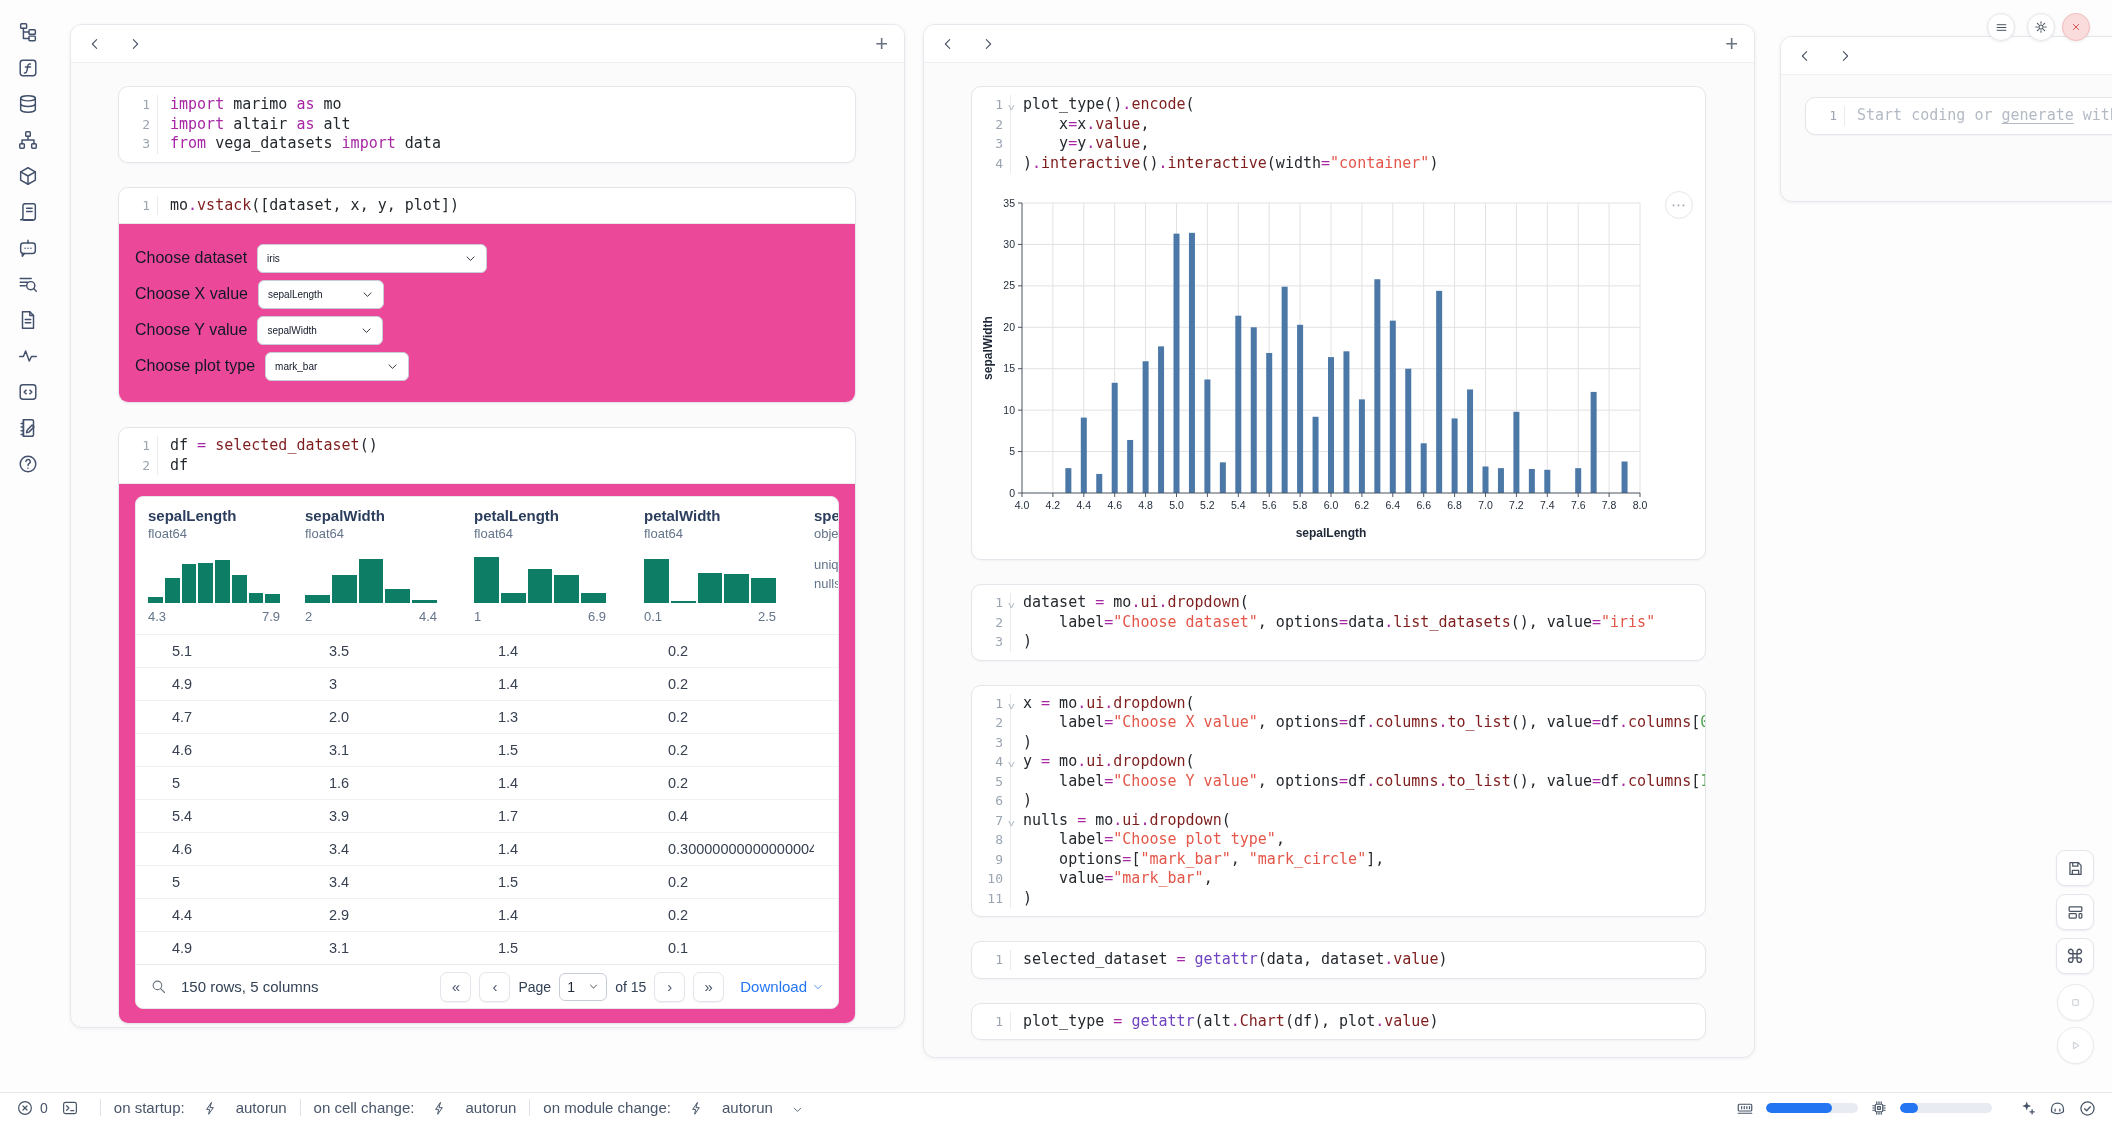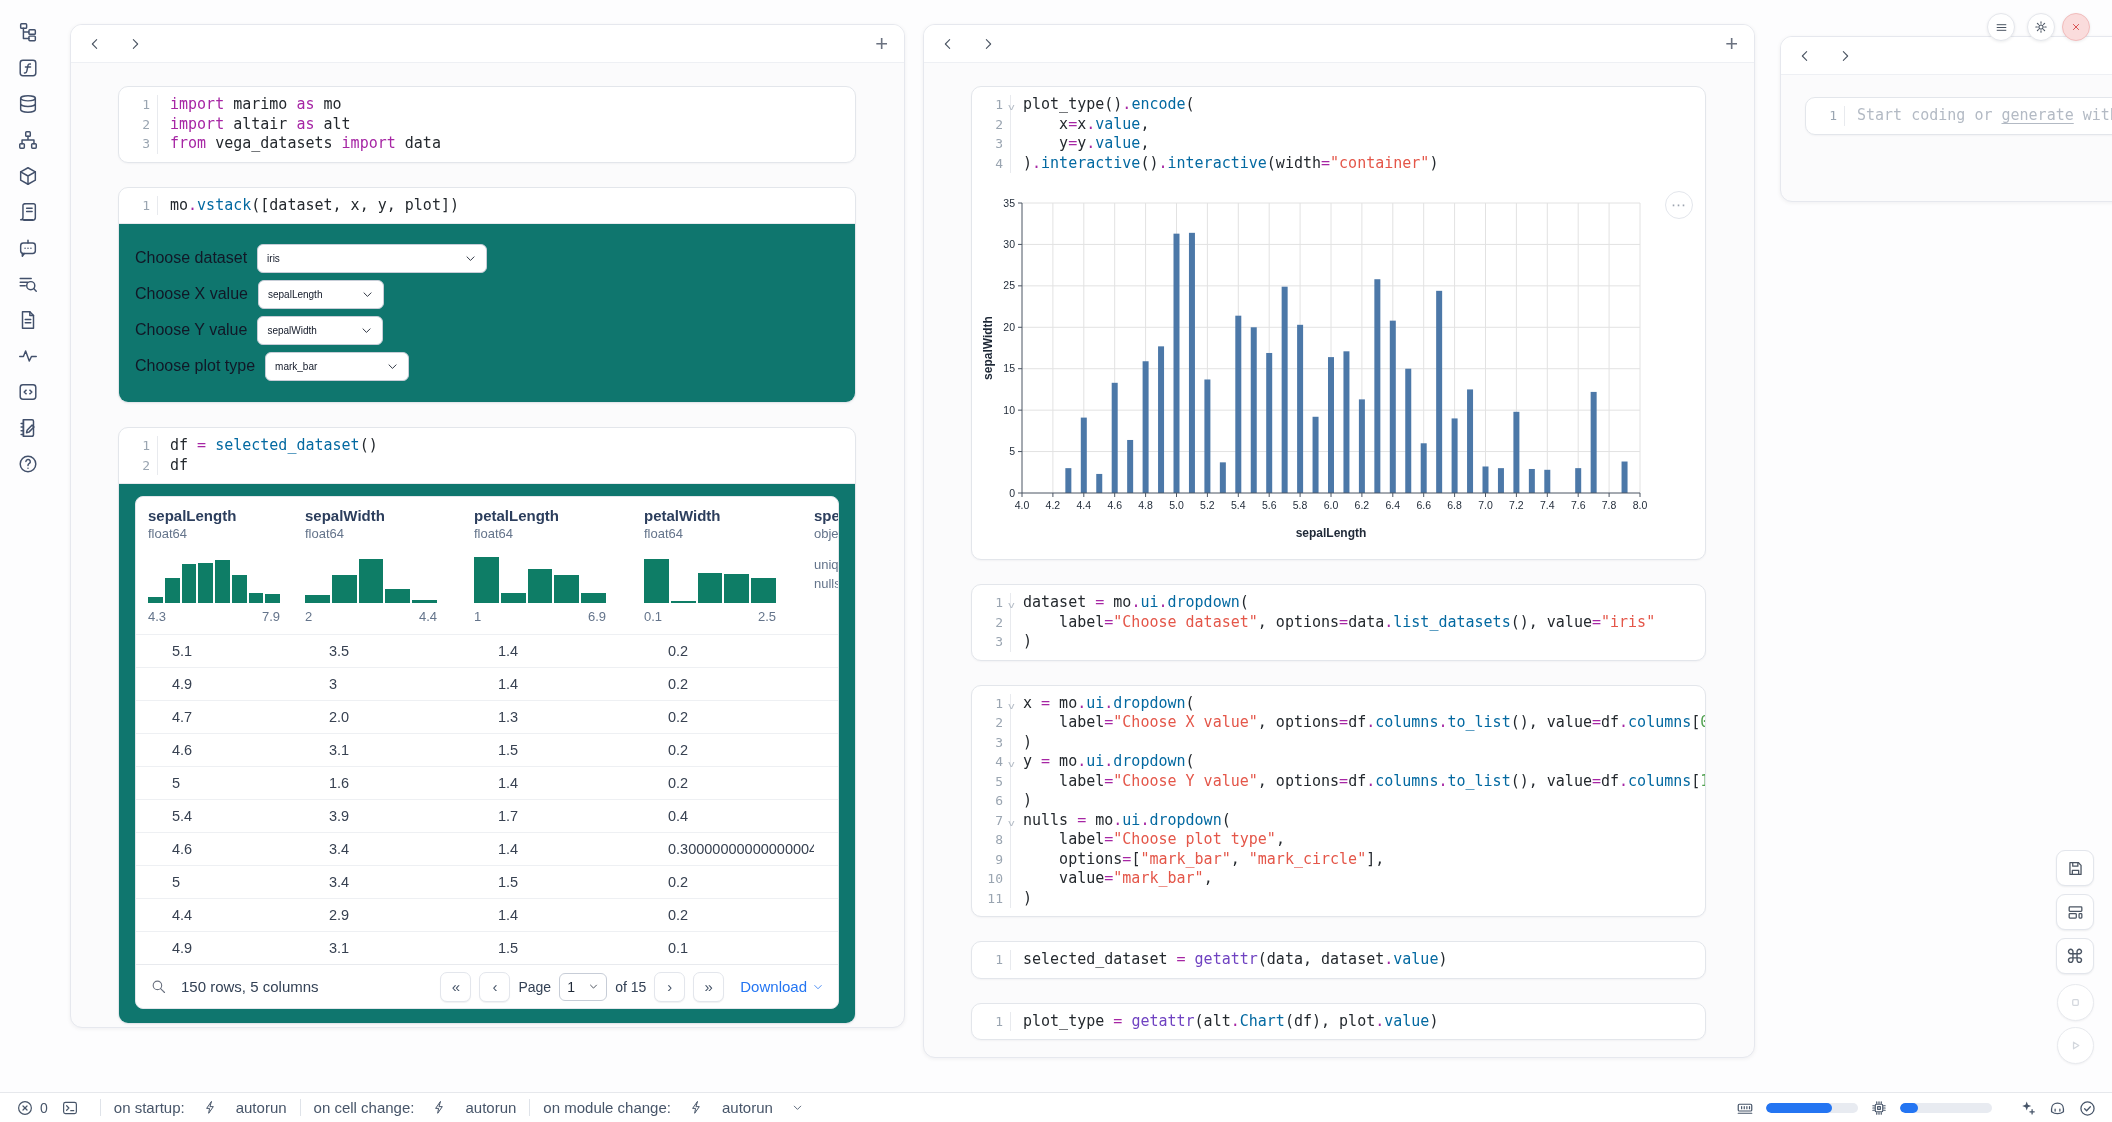--- a/index.html
+++ b/index.html
@@ -24,22 +24,22 @@
   .addcell { margin-left:auto; font-size:22px; font-weight:400; color:#6b7280; line-height:1; cursor:pointer; }
   .colbody { padding:23px 48px 0 47px; }
 
   
   .cell { background:#fff; border:1px solid #e3e6eb; border-radius:10px; box-shadow:0 1px 2px rgba(16,24,40,.04); margin-bottom:24px; overflow:hidden; }
   .code { padding:8px 0; font-family:"DejaVu Sans Mono",monospace; font-size:15px; line-height:19.5px; color:#24292e; }
   .cline { display:flex; }
   .gut { width:36px; flex:none; text-align:right; padding-right:5px; color:#9aa5b1; font-size:13px; position:relative; }
   .fold { position:absolute; right:-6px; top:3px; font-size:8px; color:#b4bcc6; transform:scaleX(1.5); }
   .ctext { flex:1; padding-left:12px; margin-left:2px; border-left:1px solid #e8eaee; white-space:pre; }
-  .tk-k { color:#a626a4; } .tk-f { color:#0369a1; } .tk-s { color:#e45649; } .tk-n { color:#50a14f; } .tk-b { color:#6f42c1; }
-  .out { border-top:1px solid #e8eaee; padding:14px 16px; background:#0f766e; }
+  .tk-k { color:#a626a4; } .tk-f { color:#7f1d1d; } .tk-s { color:#e45649; } .tk-n { color:#50a14f; } .tk-b { color:#6f42c1; }
+  .out { border-top:1px solid #e8eaee; padding:14px 16px; background:#ec4899; }
 
   
   .dd-row { display:flex; align-items:center; gap:10px; height:36px; font-size:16px; color:#111827; }
   .dd-select { display:flex; align-items:center; justify-content:space-between; border:1.5px solid #c7cdd7; border-radius:6px; height:29px; padding:0 9px; font-size:10px; background:#fff; color:#111827; cursor:pointer; }
   .dd-chev { width:13px; height:13px; color:#111827; flex:none; margin-left:8px; }
 
   
   .tbl-box { border:1px solid #e3e6eb; border-radius:8px; overflow:hidden; background:#fff; }
   .tgrid { display:grid; grid-template-columns:157px 169px 170px 170px 60px; padding-left:12px; overflow:hidden; }
   .thdr { padding-top:10px; }
@@ -72,21 +72,21 @@
   .float-circle.red { background:#fadcdc; border-color:#f2bcbc; color:#d64949; }
 
   
   .sqbtn { position:absolute; left:2056px; width:38px; height:36px; border:1px solid #e3e6ec; border-radius:9px; background:#fff; box-shadow:0 1px 2px rgba(16,24,40,.07); display:flex; align-items:center; justify-content:center; color:#4b5563; cursor:pointer; }
   .rndbtn { position:absolute; left:2057px; width:37px; height:37px; border:1px solid #e8eaee; border-radius:50%; background:#fff; box-shadow:0 1px 2px rgba(16,24,40,.05); display:flex; align-items:center; justify-content:center; color:#d3d7dd; cursor:pointer; }
 
   
   .statusbar { position:absolute; left:0; bottom:0; width:2112px; height:30px; background:#fff; border-top:1px solid #e6e8ec; display:flex; align-items:center; padding:0 16px; gap:13px; color:#475569; font-size:15px; }
   .sb-ic { width:18px; height:18px; color:#475569; cursor:pointer; }
   .sb-sep { width:1px; height:17px; background:#dfe3e9; }
-  .sb-group { display:flex; align-items:center; gap:18px; cursor:pointer; }
+  .sb-group { display:flex; align-items:flex-end; gap:18px; cursor:pointer; }
   .sb-right { margin-left:auto; display:flex; align-items:center; gap:12px; }
   .meter { width:92px; height:10px; border-radius:5px; background:#e8ebf1; overflow:hidden; }
   .meter > div { height:100%; background:#2475f2; border-radius:5px; }
 </style>
 </head>
 <body>
 
 <nav class="rail" id="rail">
     <span class="rbtn">
       <svg class="ic" viewBox="0 0 24 24" width="22" height="22">

